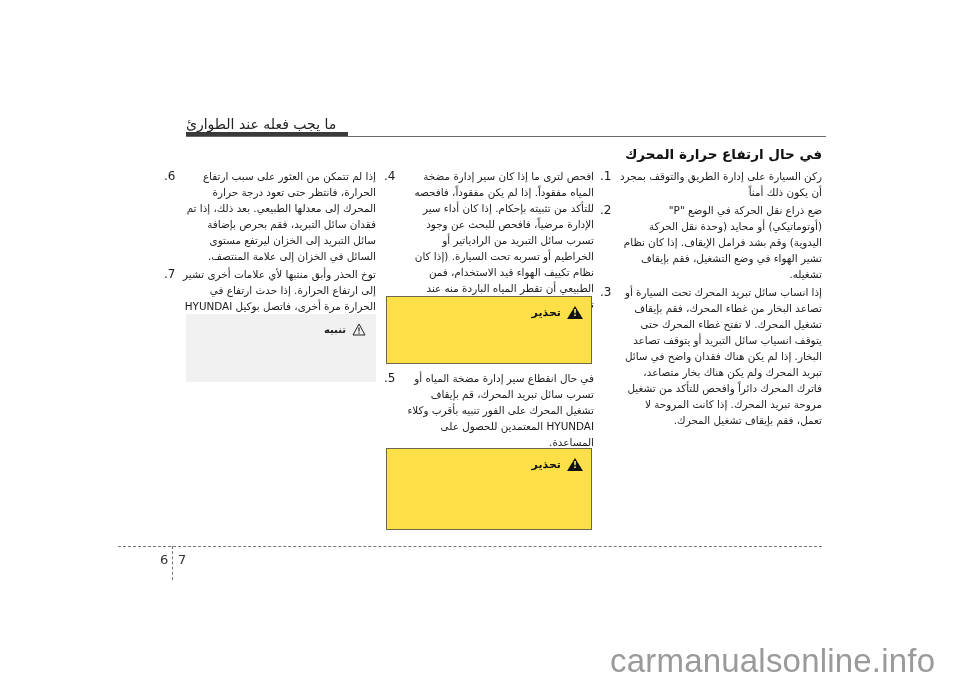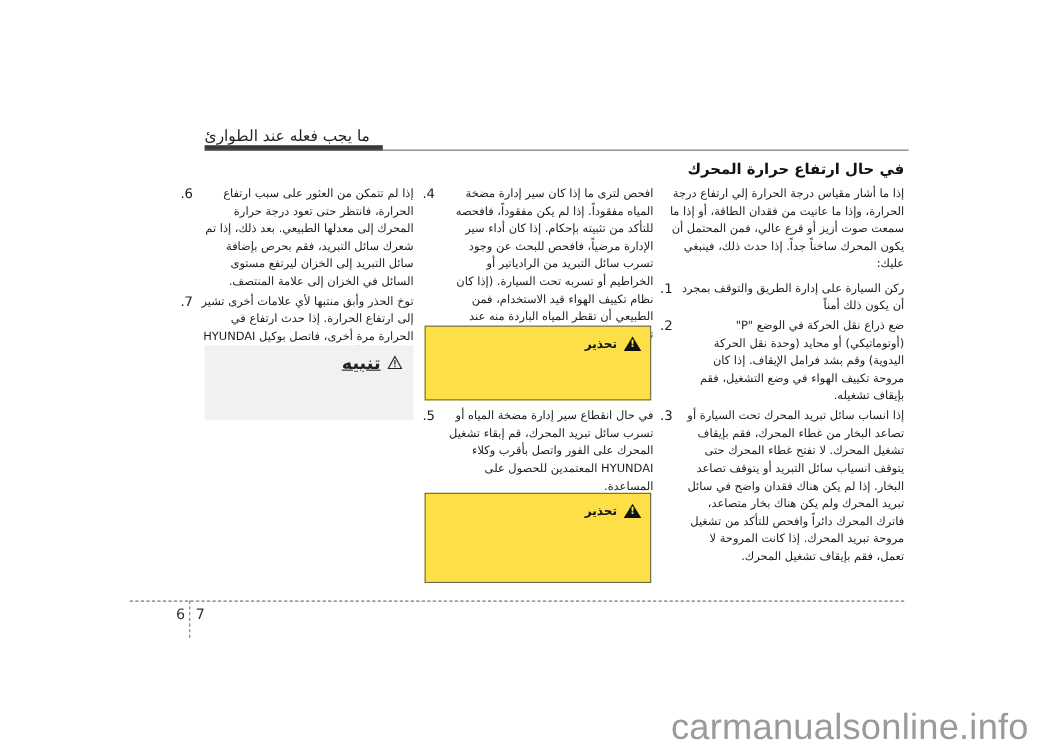--- a/index.html
+++ b/index.html
@@ -33,46 +33,45 @@
   }
   .warn-head { display:flex; flex-direction:row; align-items:center; gap:6px; margin-bottom:2px; }
   .warn-title { font-size:11px; font-weight:bold; }
   .tri { width:0; height:0; border-left:8px solid transparent; border-right:8px solid transparent; border-bottom:13px solid #111; position:relative; }
   .tri::after { content:"!"; position:absolute; left:-2px; top:2px; color:#fdf046; font-size:9px; font-weight:bold; line-height:10px; }
 
   .caution-box {
     background:#f1f1f1; padding:8px 10px; direction:rtl; text-align:right; font-size:9.4px; font-style:italic; font-weight:bold;
     line-height:15px; color:#222; box-sizing:border-box;
   }
-  .caution-title { font-size:16px; font-weight:bold; font-style:normal; text-decoration:underline; }
+  .caution-title { font-size:10px; font-weight:bold; font-style:normal; }
   .tri-outline { width:14px; height:13px; position:relative; }
 
   .bottom-rule { left:118px; top:546px; width:704px; height:0; border-top:1px dashed #777; }
   .page-divider { left:172px; top:546px; width:0; height:34px; border-left:1px dashed #777; }
   .page-num-left { left:160px; top:552px; font-size:13px; color:#333; }
   .page-num-right { left:178px; top:552px; font-size:13px; color:#333; }
   .watermark { left:610px; top:642px; font-size:33px; color:#9a9a9a; font-family:"Liberation Sans", sans-serif; letter-spacing:0.2px; }
 </style>
 </head>
 <body>
 
 <div class="abs header-title">ما يجب فعله عند الطوارئ</div>
 <div class="abs header-thickbar"></div>
 <div class="abs header-rule"></div>
 
 <div class="abs section-title">في حال ارتفاع حرارة المحرك</div>
 
 <div class="abs col col-right">
-  <p style="margin-bottom:6px;">إذا ما أشار مقياس درجة الحرارة إلي ارتفاع درجة الحرارة، وإذا ما عانيت من فقدان الطاقة، أو إذا ما سمعت صوت أزيز أو قرع عالي، فمن المحتمل أن يكون المحرك ساخناً جداً. إذا حدث ذلك، فينبغي عليك:</p>
   <div class="list-item" style="margin-bottom:2px;">
     <span class="list-text">ركن السيارة على إدارة الطريق والتوقف بمجرد أن يكون ذلك أمناً</span>
     <span class="list-num">1.</span>
   </div>
   <div class="list-item" style="margin-bottom:2px;">
-    <span class="list-text">ضع ذراع نقل الحركة في الوضع "P" (أوتوماتيكي) أو محايد (وحدة نقل الحركة اليدوية) وقم بشد فرامل الإيقاف. إذا كان مروحة تكييف الهواء في وضع التشغيل، فقم بإيقاف تشغيله.</span>
+    <span class="list-text">ضع ذراع نقل الحركة في الوضع "P" (أوتوماتيكي) أو محايد (وحدة نقل الحركة اليدوية) وقم بشد فرامل الإيقاف. إذا كان نظام تشير الهواء في وضع التشغيل، فقم بإيقاف تشغيله.</span>
     <span class="list-num">2.</span>
   </div>
   <div class="list-item">
     <span class="list-text">إذا انساب سائل تبريد المحرك تحت السيارة أو تصاعد البخار من غطاء المحرك، فقم بإيقاف تشغيل المحرك. لا تفتح غطاء المحرك حتى يتوقف انسياب سائل التبريد أو يتوقف تصاعد البخار. إذا لم يكن هناك فقدان واضح في سائل تبريد المحرك ولم يكن هناك بخار متصاعد، فاترك المحرك دائراً وافحص للتأكد من تشغيل مروحة تبريد المحرك. إذا كانت المروحة لا تعمل، فقم بإيقاف تشغيل المحرك.</span>
     <span class="list-num">3.</span>
   </div>
 </div>
 
 <div class="abs col col-mid">
   <div class="list-item">
@@ -83,35 +82,35 @@
 
 <div class="abs warn-box" style="left:386px; top:296px; width:206px; height:68px;">
   <div class="warn-head">
     <span class="tri"></span>
     <span class="warn-title">تحذير</span>
   </div>
 </div>
 
 <div class="abs col" style="left:384px; top:370px; width:210px;">
   <div class="list-item">
-    <span class="list-text">في حال انقطاع سير إدارة مضخة المياه أو تسرب سائل تبريد المحرك، قم إبقاء تشغيل المحرك على الفور واتصل بأقرب وكلاء HYUNDAI المعتمدين للحصول على المساعدة.</span>
+    <span class="list-text">في حال انقطاع سير إدارة مضخة المياه أو تسرب سائل تبريد المحرك، قم بإيقاف تشغيل المحرك على الفور تنبيه بأقرب وكلاء HYUNDAI المعتمدين للحصول على المساعدة.</span>
     <span class="list-num">5.</span>
   </div>
 </div>
 
 <div class="abs warn-box" style="left:386px; top:448px; width:206px; height:82px;">
   <div class="warn-head">
     <span class="tri"></span>
     <span class="warn-title">تحذير</span>
   </div>
 </div>
 
 <div class="abs col col-left">
   <div class="list-item" style="margin-bottom:2px;">
-    <span class="list-text">إذا لم تتمكن من العثور على سبب ارتفاع الحرارة، فانتظر حتى تعود درجة حرارة المحرك إلى معدلها الطبيعي. بعد ذلك، إذا تم شعرك سائل التبريد، فقم بحرص بإضافة سائل التبريد إلى الخزان ليرتفع مستوى السائل في الخزان إلى علامة المنتصف.</span>
+    <span class="list-text">إذا لم تتمكن من العثور على سبب ارتفاع الحرارة، فانتظر حتى تعود درجة حرارة المحرك إلى معدلها الطبيعي. بعد ذلك، إذا تم فقدان سائل التبريد، فقم بحرص بإضافة سائل التبريد إلى الخزان ليرتفع مستوى السائل في الخزان إلى علامة المنتصف.</span>
     <span class="list-num">6.</span>
   </div>
   <div class="list-item">
     <span class="list-text">توخ الحذر وأبق منتبها لأي علامات أخرى تشير إلى ارتفاع الحرارة. إذا حدث ارتفاع في الحرارة مرة أخرى، فاتصل بوكيل HYUNDAI المعتمد طلباً للمساعدة.</span>
     <span class="list-num">7.</span>
   </div>
 </div>
 
 <div class="abs caution-box" style="left:186px; top:314px; width:190px; height:68px;">
   <div class="warn-head">

